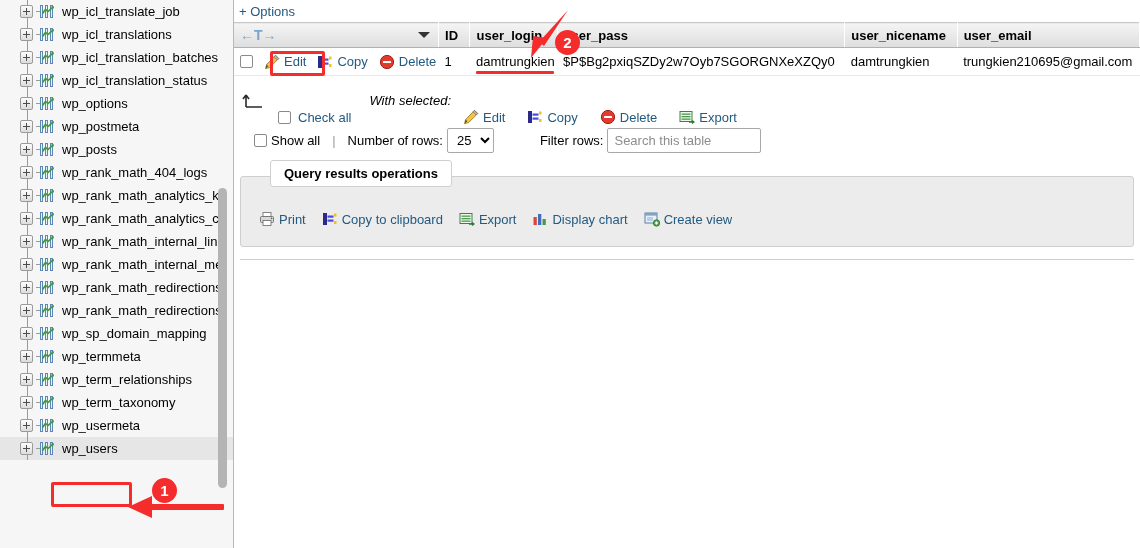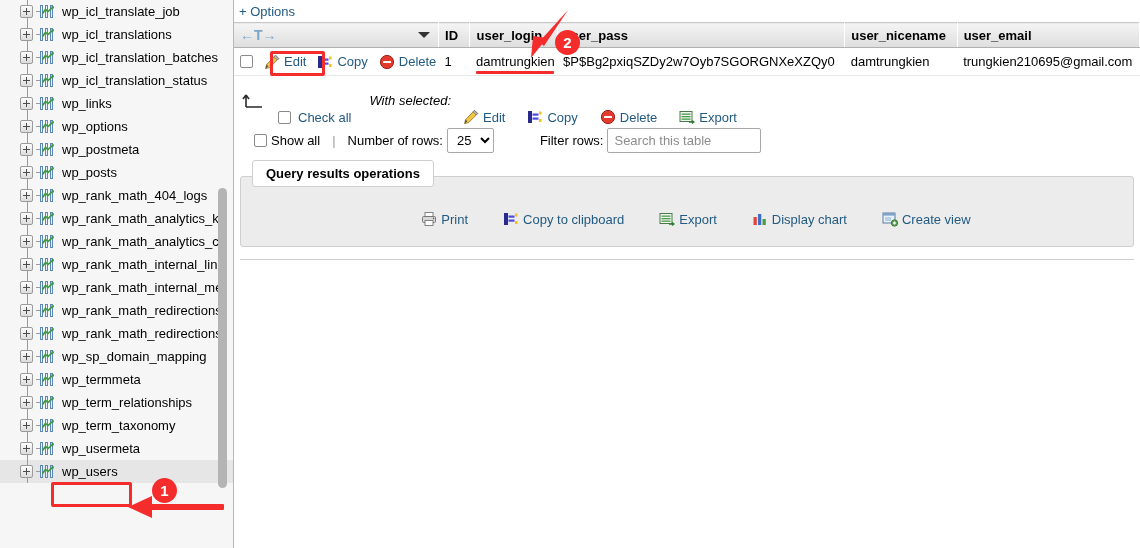--- a/index.html
+++ b/index.html
@@ -306,38 +306,37 @@
     margin: 22px 0 0 6px;
     width: 894px;
     border: 1px solid #cfcfcf;
     border-radius: 3px;
     background: #ececec;
     padding: 26px 0 0 0;
     height: 71px;
   }
   #qro-legend {
     position: absolute;
-    left: 11px;
+    left: 29px;
     top: -17px;
     background: #fff;
     border: 1px solid #cfcfcf;
     border-radius: 3px;
     padding: 5px 13px;
     font-weight: bold;
     font-size: 13px;
     color: #000;
     white-space: nowrap;
   }
   #qro-links {
     display: flex;
     align-items: center;
-    gap: 35px;
+    gap: 16px;
     padding-left: 18px;
     height: 32px;
-    justify-content: center;
   }
   #bottom-rule {
     margin: 12px 0 0 6px;
     width: 894px;
     height: 1px;
     background: #cfcfcf;
   }
 
   
   .badge {
@@ -417,34 +416,20 @@
           <span class="tbl-icon">
             <span class="col c1"></span>
             <span class="col c2"></span>
             <span class="col c3"></span>
             <svg class="spark" viewBox="0 0 12 9">
               <path d="M0.5 7.5 L3.5 3.5 L6 5.5 L11.5 0.5" stroke="#3a9a3a" stroke-width="1.6" fill="none"></path>
               <path d="M11.5 0.5 L11.5 3 L9 0.5 Z" fill="#3a9a3a"></path>
             </svg>
           </span>
           <span class="tree-label">wp_icl_translation_status</span>
-        </div>
-        <div class="tree-row">
-          <span class="expander"></span>
-          <span class="dash"></span>
-          <span class="tbl-icon">
-            <span class="col c1"></span>
-            <span class="col c2"></span>
-            <span class="col c3"></span>
-            <svg class="spark" viewBox="0 0 12 9">
-              <path d="M0.5 7.5 L3.5 3.5 L6 5.5 L11.5 0.5" stroke="#3a9a3a" stroke-width="1.6" fill="none"></path>
-              <path d="M11.5 0.5 L11.5 3 L9 0.5 Z" fill="#3a9a3a"></path>
-            </svg>
-          </span>
-          <span class="tree-label">wp_links</span>
         </div>
         <div class="tree-row">
           <span class="expander"></span>
           <span class="dash"></span>
           <span class="tbl-icon">
             <span class="col c1"></span>
             <span class="col c2"></span>
             <span class="col c3"></span>
             <svg class="spark" viewBox="0 0 12 9">
               <path d="M0.5 7.5 L3.5 3.5 L6 5.5 L11.5 0.5" stroke="#3a9a3a" stroke-width="1.6" fill="none"></path>

